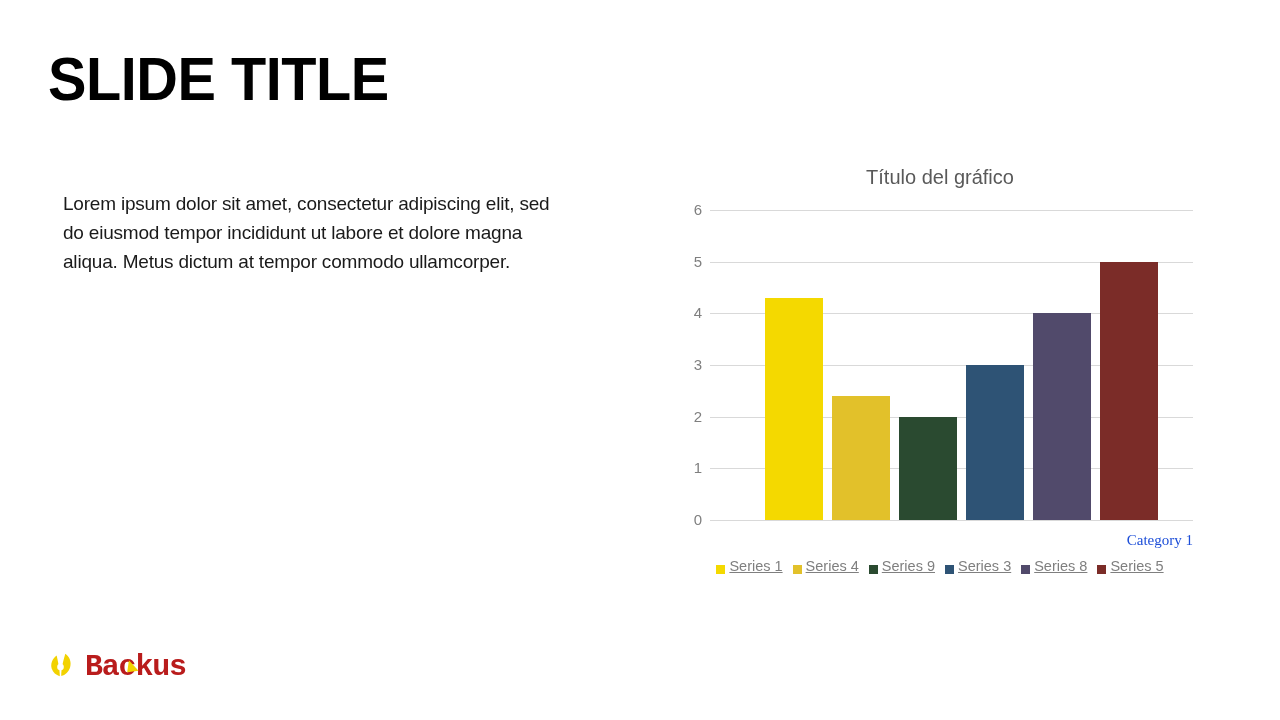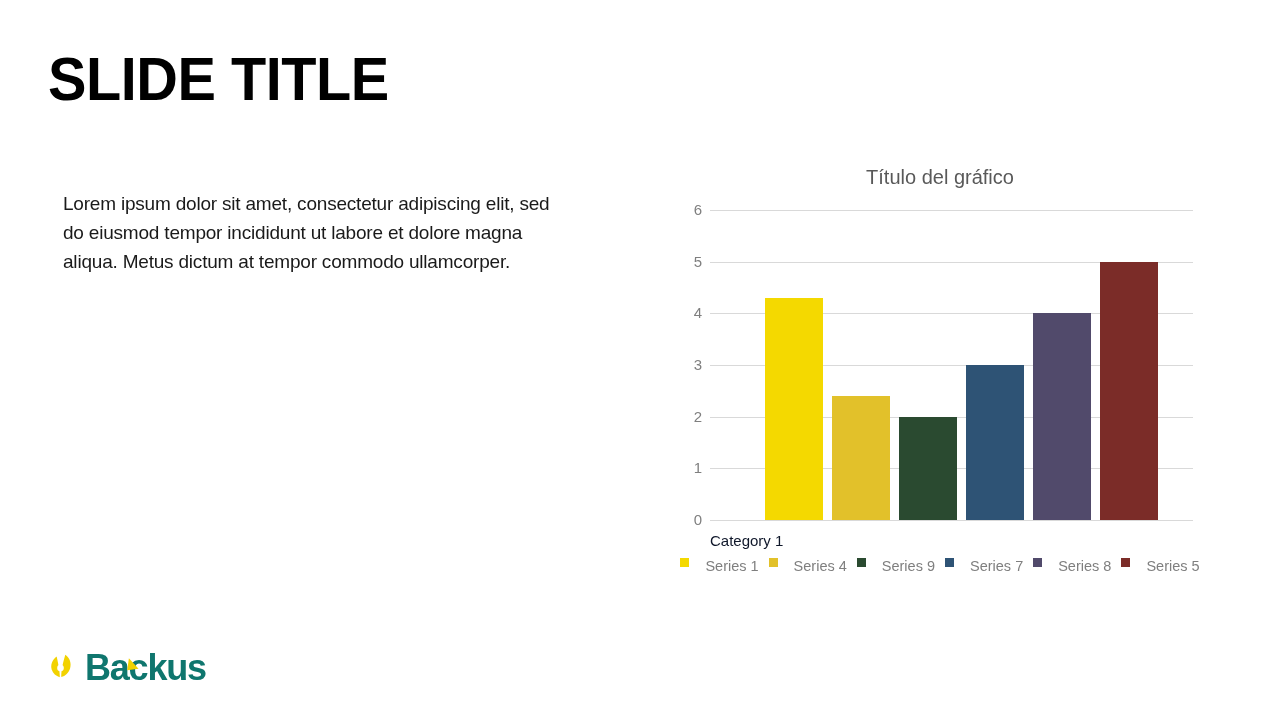--- a/index.html
+++ b/index.html
@@ -100,65 +100,68 @@
   }
   .bar {
     width: 58px;
     flex: 0 0 58px;
   }
   #cat-label {
     position: absolute;
     left: 50px;
     width: 483px;
     top: 372px;
-    text-align: left;
+    text-align: right;
     font-size: 15px;
-    color: #0f172a;
+    color: #1d4ed8;
+    font-family: Liberation Serif, serif;
   }
   #legend {
     position: absolute;
     left: 0;
     top: 398px;
     width: 560px;
     display: flex;
     justify-content: center;
     align-items: center;
     gap: 10px;
     font-size: 14.5px;
     color: #7f7f7f;
   }
   .legend-item {
     display: flex;
-    align-items: flex-start;
-    gap: 16px;
+    align-items: flex-end;
+    gap: 4px;
     white-space: nowrap;
+    text-decoration: underline;
   }
   .legend-swatch {
     width: 9px;
     height: 9px;
     display: inline-block;
   }
 
   
   #logo {
     position: absolute;
     left: 46px;
     top: 650px;
     display: flex;
     align-items: center;
     gap: 5px;
   }
   #logo-mark { display: block; }
   #logo-word {
     position: relative;
-    font-size: 36px;
+    font-size: 30px;
     font-weight: 700;
     letter-spacing: -1.2px;
-    color: #0f766e;
+    color: #b91c1c;
     line-height: 1;
+    font-family: Liberation Mono, monospace;
   }
   #logo-word-accent {
     position: absolute;
     left: 43px;
     top: 9px;
     width: 0;
     height: 0;
     border-left: 11px solid #F2D200;
     border-top: 9px solid transparent;
     border-bottom: 3px solid transparent;
@@ -214,21 +217,21 @@
       <div class="legend-item">
         <span class="legend-swatch" style="background: rgb(226, 193, 42);"></span>
         <span>Series 4</span>
       </div>
       <div class="legend-item">
         <span class="legend-swatch" style="background: rgb(42, 74, 48);"></span>
         <span>Series 9</span>
       </div>
       <div class="legend-item">
         <span class="legend-swatch" style="background: rgb(46, 83, 117);"></span>
-        <span>Series 7</span>
+        <span>Series 3</span>
       </div>
       <div class="legend-item">
         <span class="legend-swatch" style="background: rgb(81, 74, 107);"></span>
         <span>Series 8</span>
       </div>
       <div class="legend-item">
         <span class="legend-swatch" style="background: rgb(123, 44, 40);"></span>
         <span>Series 5</span>
       </div>
     </div>

